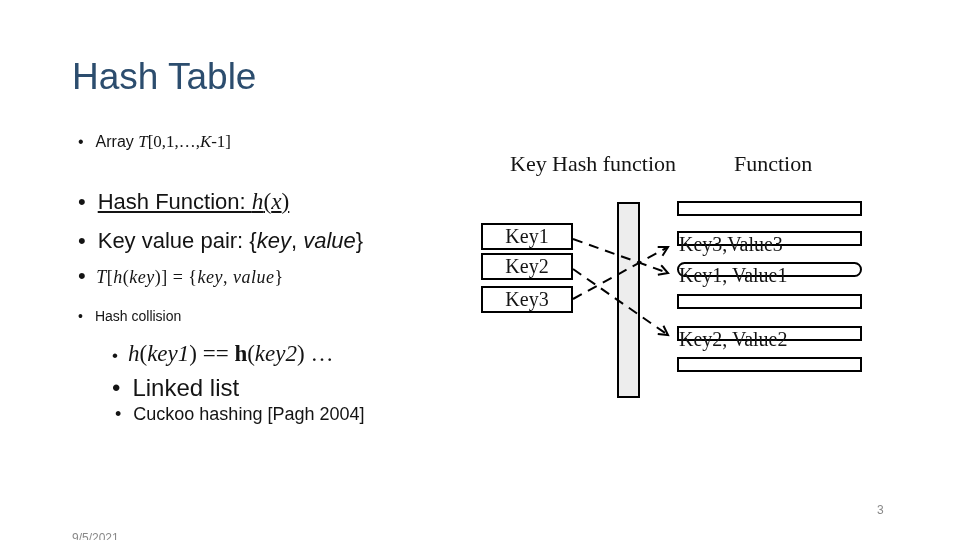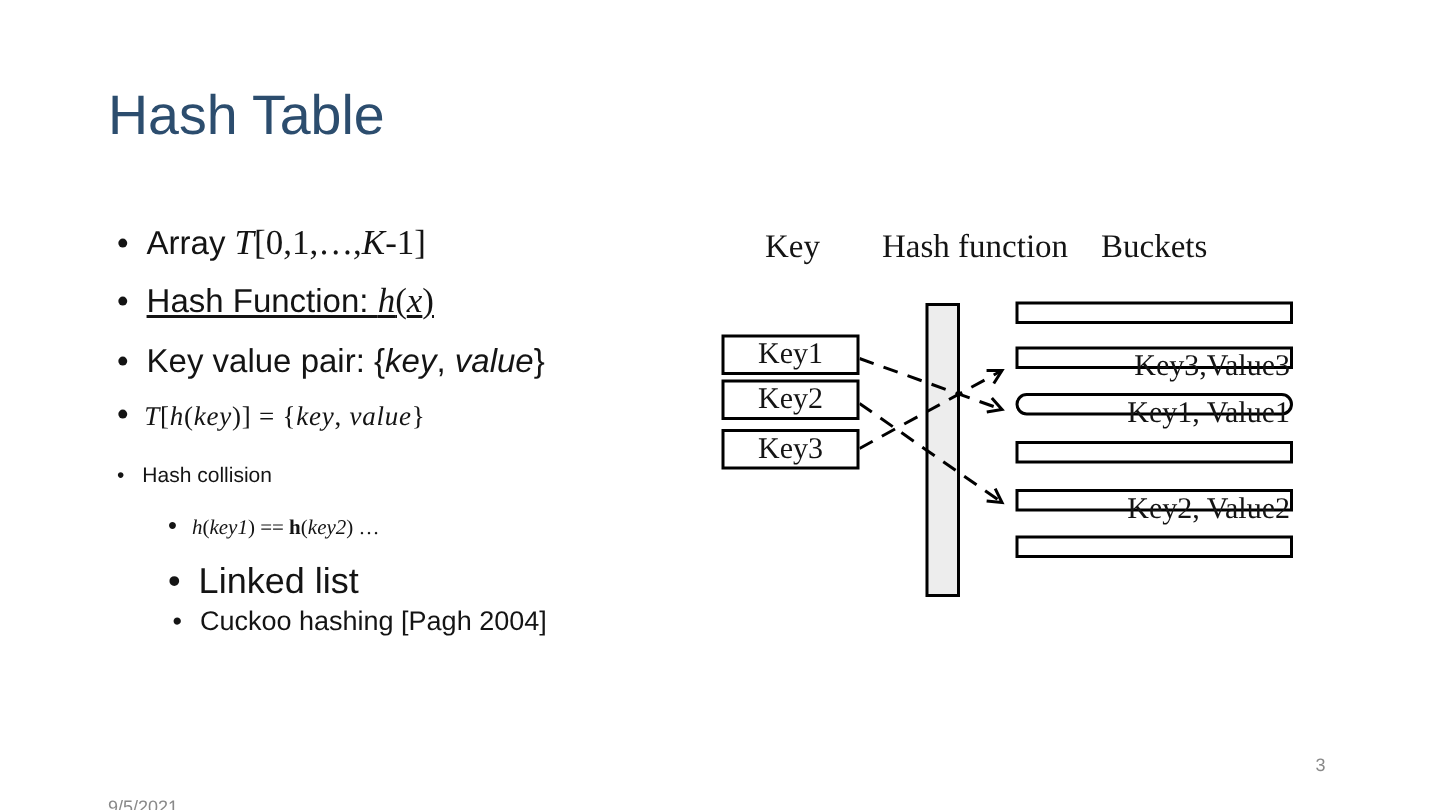--- a/index.html
+++ b/index.html
@@ -3,48 +3,48 @@
 <meta charset="utf-8">
 <style>
   html,body{margin:0;padding:0;background:#ffffff;}
   .slide{position:relative;width:960px;height:540px;background:#ffffff;overflow:hidden;
          font-family:"Liberation Sans",sans-serif;color:#141414;}
   .title{position:absolute;left:72px;top:56px;font-size:37px;font-weight:400;
          color:#2c4d6e;letter-spacing:0px;white-space:nowrap;}
   .line{position:absolute;white-space:nowrap;color:#141414;}
   .dot{display:inline-block;margin-right:12px;}
   .dot::before{content:"\2022";}
-  .l1{left:78px;top:149px;font-size:22px;}
+  .l1{left:78px;top:132px;font-size:16px;}
   .l2{left:78px;top:188px;font-size:22px;text-decoration:underline;}
   .l3{left:78px;top:228px;font-size:22px;}
   .l4{left:78px;top:263px;font-size:18px;font-family:"Liberation Serif",serif;letter-spacing:0.5px;}
   .l4 .dot{font-family:"Liberation Sans",sans-serif;font-size:22px;margin-right:10px;}
   .l5{left:78px;top:308px;font-size:14px;}
-  .s1{left:112px;top:341px;font-size:14px;font-family:"Liberation Serif",serif;}
+  .s1{left:112px;top:341px;font-size:23px;font-family:"Liberation Serif",serif;}
   .s1 .dot{font-family:"Liberation Sans",sans-serif;font-size:17px;margin-right:10px;}
   .s2{left:112px;top:374px;font-size:24px;}
   .s3{left:115px;top:404px;font-size:18px;}
   .m{font-family:"Liberation Serif",serif;font-size:1.06em;}
   .mi{font-family:"Liberation Serif",serif;font-style:italic;font-size:1.06em;}
   .si{font-style:italic;}
   .mb{font-family:"Liberation Serif",serif;font-weight:bold;font-size:1.06em;}
   .l4 .m,.l4 .mi{font-size:1em;}
   .s1 .m,.s1 .mi,.s1 .mb{font-size:1em;}
 
   
   .dg-label{position:absolute;top:151px;font-family:"Liberation Serif",serif;
             font-size:22px;color:#141414;white-space:nowrap;}
   .keybox{position:absolute;left:481px;width:92px;height:27px;box-sizing:border-box;
           border:2px solid #000;background:#fff;z-index:4;
           font-family:"Liberation Serif",serif;font-size:20px;text-align:center;line-height:23px;}
   .bar{position:absolute;left:617px;top:202px;width:23px;height:196px;box-sizing:border-box;
        border:2px solid #000;background:#ededed;z-index:1;}
   .bucket{position:absolute;left:677px;width:185px;height:15px;box-sizing:border-box;
           border:2px solid #000;background:#fff;z-index:4;
-          font-family:"Liberation Serif",serif;font-size:20px;text-align:right;line-height:23px;}
+          font-family:"Liberation Serif",serif;font-size:20px;text-align:left;line-height:23px;}
   .arrows{position:absolute;left:0;top:0;width:960px;height:540px;z-index:3;pointer-events:none;}
 
   .footer-date{position:absolute;left:72px;top:531px;font-size:12px;color:#898989;}
   .footer-page{position:absolute;left:877px;top:503px;font-size:12px;color:#898989;}
 </style>
 </head>
 <body>
 
 <div class="slide">
 
@@ -76,22 +76,22 @@
 
   <div class="line s2">
     <span class="dot"></span><span>Linked list</span>
   </div>
 
   <div class="line s3">
     <span class="dot"></span><span>Cuckoo hashing [Pagh 2004]</span>
   </div>
 
   <div class="dg-label" style="left:510px;">Key</div>
-  <div class="dg-label" style="left:588px;">Hash function</div>
-  <div class="dg-label" style="left:734px;">Buckets</div>
+  <div class="dg-label" style="left:552px;">Hash function</div>
+  <div class="dg-label" style="left:734px;">Function</div>
 
   <div class="keybox" style="top:223px;">Key1</div>
   <div class="keybox" style="top:253px;">Key2</div>
   <div class="keybox" style="top:286px;">Key3</div>
 
   <div class="bar"></div>
 
   <div class="bucket" style="top:201px;"></div>
   <div class="bucket" style="top:231px;">Key3,Value3</div>
   <div class="bucket" style="top:262px;border-radius:13px;">Key1, Value1</div>

